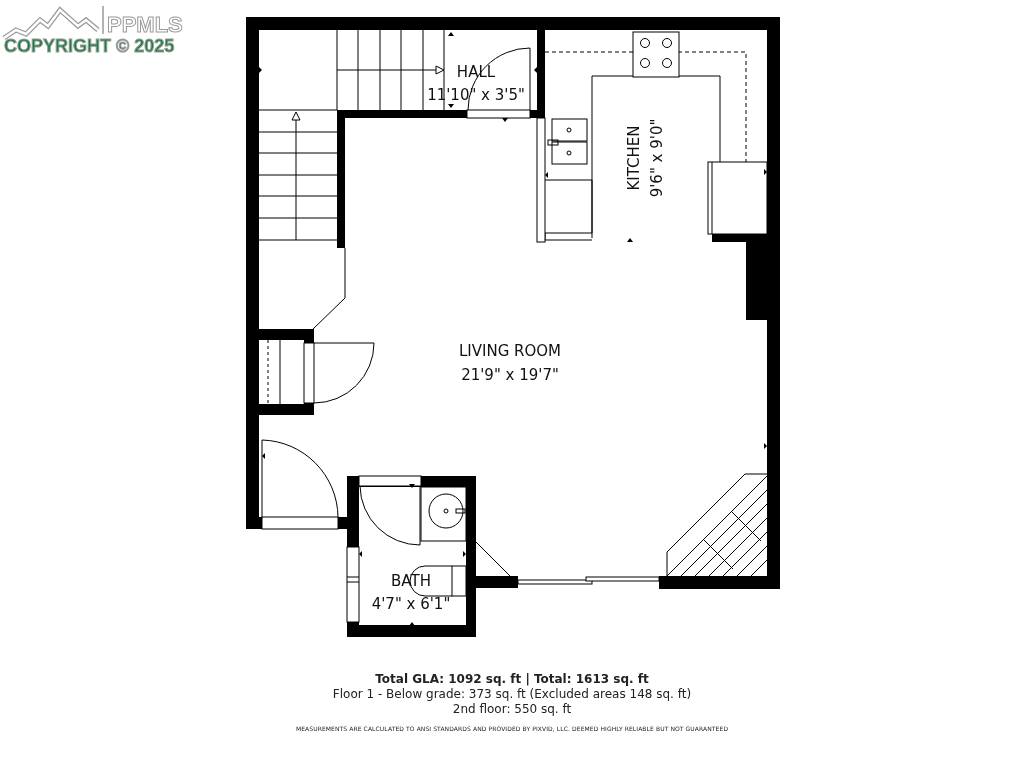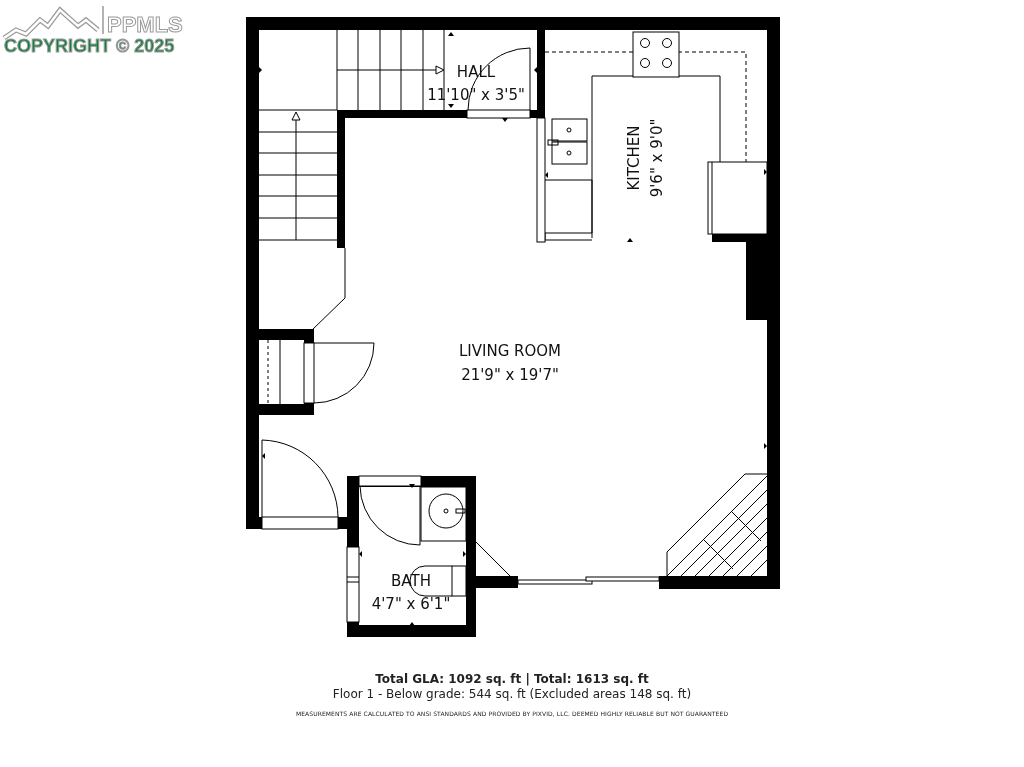--- a/index.html
+++ b/index.html
@@ -191,15 +191,16 @@
     <polygon points="262,456 265,453 265,459"></polygon>
     <polygon points="412,488 415,484 409,484"></polygon>
     <polygon points="412,622 415,626 409,626"></polygon>
     <polygon points="359,554 362,551 362,557"></polygon>
     <polygon points="466,554 463,551 463,557"></polygon>
   </g>
 </svg>
 
 <div class="footer">
   <div class="total">Total GLA: 1092 sq. ft | Total: 1613 sq. ft</div>
-  <div class="line">Floor 1 - Below grade: 544 sq. ft (Excluded areas 148 sq. ft)</div>
+  <div class="line">Floor 1 - Below grade: 373 sq. ft (Excluded areas 148 sq. ft)</div>
+  <div class="line">2nd floor: 550 sq. ft</div>
   <div class="disclaimer">MEASUREMENTS ARE CALCULATED TO ANSI STANDARDS AND PROVIDED BY PIXVID, LLC. DEEMED HIGHLY RELIABLE BUT NOT GUARANTEED</div>
 </div>
 
 </body></html>

